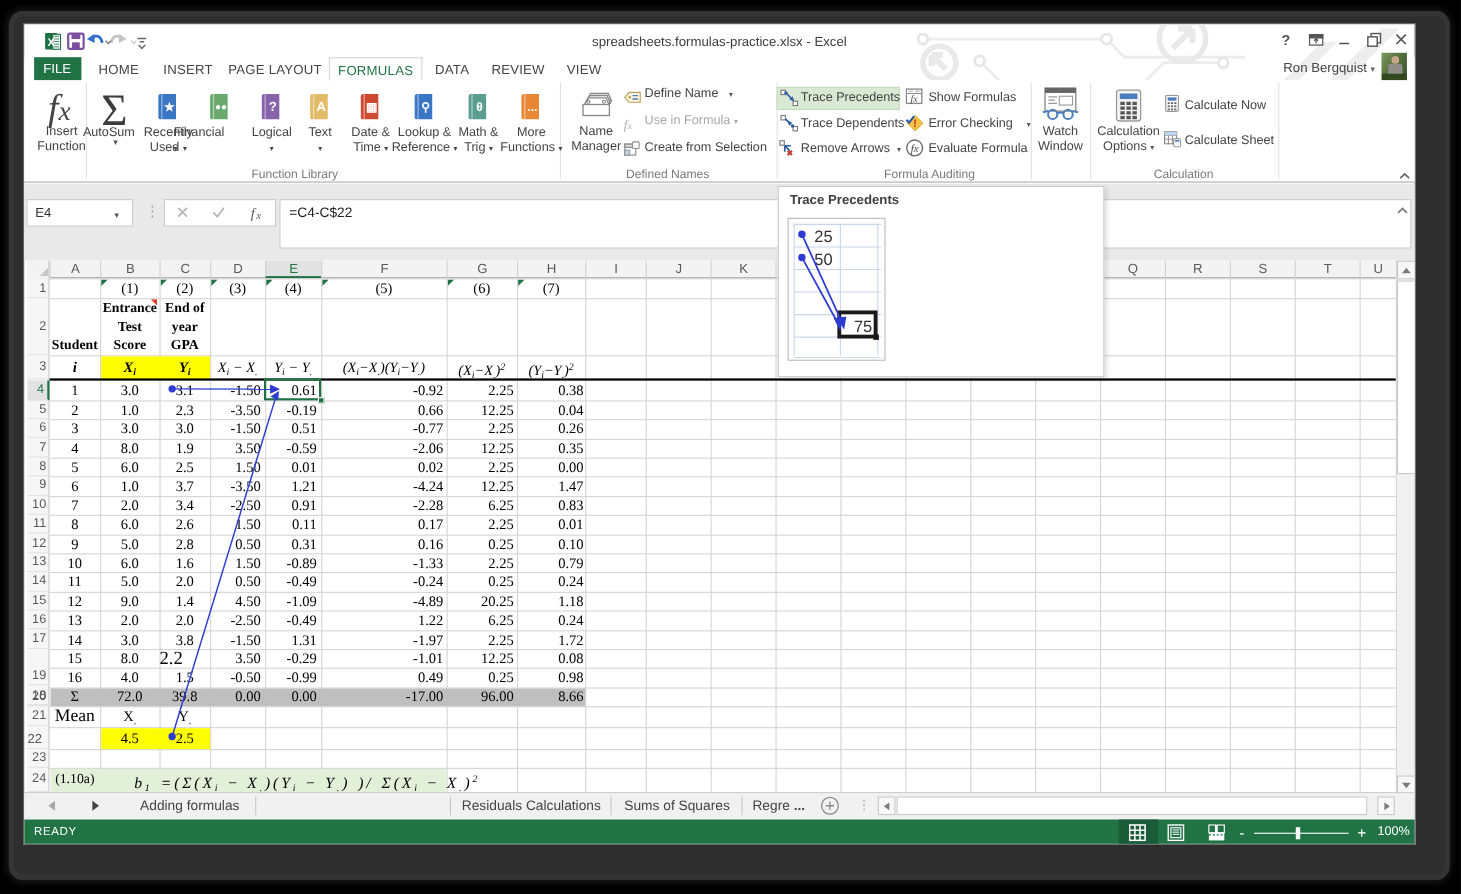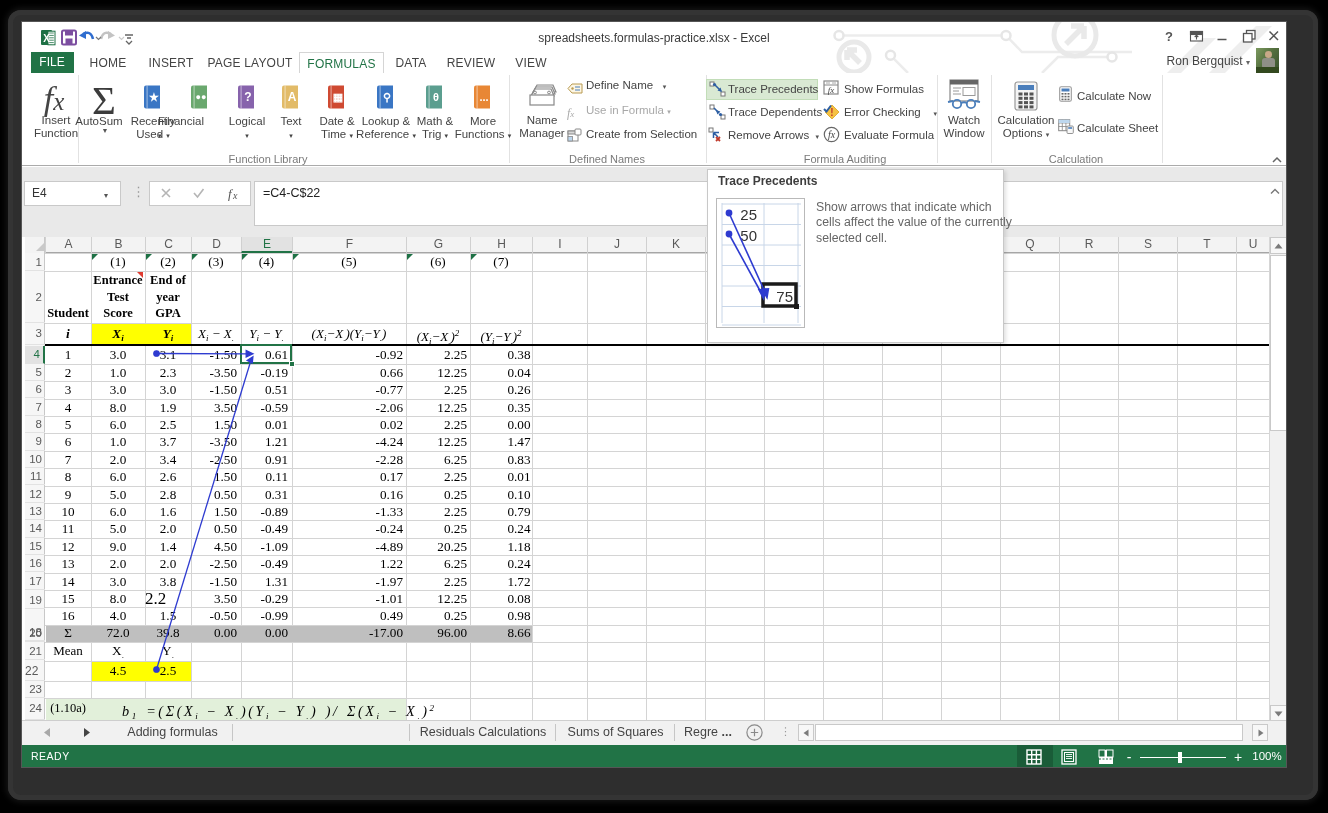--- a/index.html
+++ b/index.html
@@ -352,21 +352,21 @@
 <div class="abs" style="left:3px;top:411.2999999999999px;width:20px;height:17.399999999999977px;background:transparent;color:#5a5a5a;font-size:11.5px;text-align:right;padding-right:3px;line-height:17.399999999999977px;border-bottom:1px solid #e2e2e2;">9</div>
 <div class="abs" style="left:3px;top:428.6999999999999px;width:20px;height:17.399999999999977px;background:transparent;color:#5a5a5a;font-size:11.5px;text-align:right;padding-right:3px;line-height:17.399999999999977px;border-bottom:1px solid #e2e2e2;">10</div>
 <div class="abs" style="left:3px;top:446.09999999999985px;width:20px;height:17.399999999999977px;background:transparent;color:#5a5a5a;font-size:11.5px;text-align:right;padding-right:3px;line-height:17.399999999999977px;border-bottom:1px solid #e2e2e2;">11</div>
 <div class="abs" style="left:3px;top:463.49999999999983px;width:20px;height:17.399999999999977px;background:transparent;color:#5a5a5a;font-size:11.5px;text-align:right;padding-right:3px;line-height:17.399999999999977px;border-bottom:1px solid #e2e2e2;">12</div>
 <div class="abs" style="left:3px;top:480.8999999999998px;width:20px;height:17.400000000000034px;background:transparent;color:#5a5a5a;font-size:11.5px;text-align:right;padding-right:3px;line-height:17.400000000000034px;border-bottom:1px solid #e2e2e2;">13</div>
 <div class="abs" style="left:3px;top:498.29999999999984px;width:20px;height:17.399999999999977px;background:transparent;color:#5a5a5a;font-size:11.5px;text-align:right;padding-right:3px;line-height:17.399999999999977px;border-bottom:1px solid #e2e2e2;">14</div>
 <div class="abs" style="left:3px;top:515.6999999999998px;width:20px;height:17.399999999999977px;background:transparent;color:#5a5a5a;font-size:11.5px;text-align:right;padding-right:3px;line-height:17.399999999999977px;border-bottom:1px solid #e2e2e2;">15</div>
 <div class="abs" style="left:3px;top:533.0999999999998px;width:20px;height:17.399999999999977px;background:transparent;color:#5a5a5a;font-size:11.5px;text-align:right;padding-right:3px;line-height:17.399999999999977px;border-bottom:1px solid #e2e2e2;">16</div>
 <div class="abs" style="left:3px;top:550.4999999999998px;width:20px;height:17.399999999999977px;background:transparent;color:#5a5a5a;font-size:11.5px;text-align:right;padding-right:3px;line-height:17.399999999999977px;border-bottom:1px solid #e2e2e2;">17</div>
 <div class="abs" style="left:3px;top:567.8999999999997px;width:20px;height:17.399999999999977px;background:transparent;color:#5a5a5a;font-size:11.5px;text-align:right;padding-right:3px;line-height:17.399999999999977px;border-bottom:1px solid #e2e2e2;margin-top:34px;">18</div>
-<div class="abs" style="left:3px;top:570px;width:20px;height:17.399999999999977px;background:transparent;color:#5a5a5a;font-size:11.5px;text-align:right;padding-right:3px;line-height:17.399999999999977px;border-bottom:1px solid #e2e2e2;">19</div>
+<div class="abs" style="left:3px;top:584px;width:20px;height:17.399999999999977px;background:transparent;color:#5a5a5a;font-size:11.5px;text-align:right;padding-right:3px;line-height:17.399999999999977px;border-bottom:1px solid #e2e2e2;">19</div>
 <div class="abs" style="left:3px;top:602.6999999999997px;width:20px;height:16.899999999999977px;background:transparent;color:#5a5a5a;font-size:11.5px;text-align:right;padding-right:3px;line-height:16.899999999999977px;border-bottom:1px solid #e2e2e2;">20</div>
 <div class="abs" style="left:3px;top:619.5999999999997px;width:20px;height:18.899999999999977px;background:transparent;color:#5a5a5a;font-size:11.5px;text-align:right;padding-right:3px;line-height:18.899999999999977px;border-bottom:1px solid #e2e2e2;">21</div>
 <div class="abs" style="left:3px;top:638.4999999999997px;width:20px;height:20.5px;background:transparent;color:#5a5a5a;font-size:12px;text-align:right;padding-right:7px;line-height:20.5px;border-bottom:1px solid #e2e2e2;">22</div>
 <div class="abs" style="left:3px;top:658.9999999999997px;width:20px;height:17.0px;background:transparent;color:#5a5a5a;font-size:11.5px;text-align:right;padding-right:3px;line-height:17.0px;border-bottom:1px solid #e2e2e2;">23</div>
 <div class="abs" style="left:3px;top:675.9999999999997px;width:20px;height:21.50000000000034px;background:transparent;color:#5a5a5a;font-size:11.5px;text-align:right;padding-right:3px;line-height:21.50000000000034px;border-bottom:1px solid #e2e2e2;">24</div>
 <div class="abs" style="left:69px;top:231px;width:1px;height:467px;background:#d4d4d4;"></div>
 <div class="abs" style="left:123px;top:231px;width:1px;height:467px;background:#d4d4d4;"></div>
 <div class="abs" style="left:169px;top:231px;width:1px;height:467px;background:#d4d4d4;"></div>
 <div class="abs" style="left:219px;top:231px;width:1px;height:467px;background:#d4d4d4;"></div>
 <div class="abs" style="left:270px;top:231px;width:1px;height:467px;background:#d4d4d4;"></div>
@@ -587,21 +587,21 @@
 <div class="abs num" style="left:384px;top:585.2999999999997px;width:64px;height:17.399999999999977px;line-height:17.399999999999977px;text-align:right;padding-right:3px;font-size:13.2px;">0.25</div>
 <div class="abs num" style="left:448px;top:585.2999999999997px;width:62px;height:17.399999999999977px;line-height:17.399999999999977px;text-align:right;padding-right:1.5px;font-size:13.2px;">0.98</div>
 <div class="abs cen" style="left:23px;top:602.6999999999997px;width:46px;height:16.899999999999977px;line-height:16.899999999999977px;text-align:center;font-size:13.2px;">Σ</div>
 <div class="abs cen" style="left:69px;top:602.6999999999997px;width:54px;height:16.899999999999977px;line-height:16.899999999999977px;text-align:center;font-size:13.2px;">72.0</div>
 <div class="abs cen" style="left:123px;top:602.6999999999997px;width:46px;height:16.899999999999977px;line-height:16.899999999999977px;text-align:center;font-size:13.2px;">39.8</div>
 <div class="abs num" style="left:169px;top:602.6999999999997px;width:50px;height:16.899999999999977px;line-height:16.899999999999977px;text-align:right;padding-right:4px;font-size:13.2px;">0.00</div>
 <div class="abs num" style="left:219px;top:602.6999999999997px;width:51px;height:16.899999999999977px;line-height:16.899999999999977px;text-align:right;padding-right:4px;font-size:13.2px;">0.00</div>
 <div class="abs num" style="left:270px;top:602.6999999999997px;width:114px;height:16.899999999999977px;line-height:16.899999999999977px;text-align:right;padding-right:3px;font-size:13.2px;">-17.00</div>
 <div class="abs num" style="left:384px;top:602.6999999999997px;width:64px;height:16.899999999999977px;line-height:16.899999999999977px;text-align:right;padding-right:3px;font-size:13.2px;">96.00</div>
 <div class="abs num" style="left:448px;top:602.6999999999997px;width:62px;height:16.899999999999977px;line-height:16.899999999999977px;text-align:right;padding-right:1.5px;font-size:13.2px;">8.66</div>
-<div class="abs cen" style="left:23px;top:619.5999999999997px;width:46px;height:18.899999999999977px;line-height:18.899999999999977px;text-align:center;font-size:13px;">Mean</div>
+<div class="abs cen" style="left:23px;top:619.5999999999997px;width:46px;height:18.899999999999977px;line-height:18.899999999999977px;text-align:center;font-size:16px;">Mean</div>
 <div class="abs cen" style="left:69px;top:619.5999999999997px;width:54px;height:18.899999999999977px;line-height:18.899999999999977px;text-align:center;font-size:13.2px;">X<span style="font-size:9px;vertical-align:-3px;">.</span></div>
 <div class="abs cen" style="left:123px;top:619.5999999999997px;width:46px;height:18.899999999999977px;line-height:18.899999999999977px;text-align:center;font-size:13.2px;">Y<span style="font-size:9px;vertical-align:-3px;">.</span></div>
 <div class="abs cen" style="left:69px;top:638.4999999999997px;width:54px;height:20.5px;line-height:20.5px;text-align:center;font-size:13.2px;">4.5</div>
 <div class="abs cen" style="left:123px;top:638.4999999999997px;width:46px;height:20.5px;line-height:20.5px;text-align:center;font-size:13.2px;">2.5</div>
 <div class="abs cen" style="left:23px;top:675.9999999999997px;width:46px;height:21.50000000000034px;line-height:21.50000000000034px;text-align:center;font-size:12.5px;">(1.10a)</div>
 <div class="abs" style="left:100px;top:676px;width:440px;height:21.5px;line-height:21.5px;letter-spacing:2.6px;font-family:'Liberation Serif',serif;font-style:italic;font-size:14.2px;color:#000;">b<span style="font-size:9px;vertical-align:-3px;">1</span> =(Σ(X<span style="font-size:9px;vertical-align:-3px;">i</span> − X<span style="font-size:9px;vertical-align:-3px;">.</span>)(Y<span style="font-size:9px;vertical-align:-3px;">i</span> − Y<span style="font-size:9px;vertical-align:-3px;">.</span>) )/ Σ(X<span style="font-size:9px;vertical-align:-3px;">i</span> − X<span style="font-size:9px;vertical-align:-3px;">.</span>)<span style="font-size:9px;vertical-align:5px;">2</span></div>
 <div class="abs" style="left:218px;top:322.3px;width:52px;height:19.399999999999977px;border:2px solid #217346;"></div>
 <div class="abs" style="left:267px;top:338.7px;width:6px;height:6px;background:#217346;border:1px solid #fff;"></div>
 <svg class="abs" style="left:0;top:0;width:1266px;height:747px;" viewBox="0 0 1266 747">
 <g stroke="#2e3bd0" stroke-width="1.3" fill="#2e3bd0">
@@ -628,21 +628,20 @@
 <text x="76" y="103" font-size="15" fill="#333" text-anchor="end" font-family="Liberation Sans">75</text>
 <g stroke="#2e3bd0" stroke-width="1.6" fill="#2e3bd0">
 <circle cx="12" cy="14" r="2.6"></circle>
 <line x1="12" y1="14" x2="47.5" y2="92"></line>
 <path d="M50 98.5 L45.2 90.2 L51.4 89.9 Z"></path>
 <circle cx="12" cy="35" r="2.6"></circle>
 <line x1="12" y1="35" x2="44" y2="93.5"></line>
 <path d="M46.5 99.5 L42 90.8 L48.5 90.4 Z"></path>
 </g>
 </svg>
-<div class="abs" style="left:794px;top:178px;width:208px;font-size:12.3px;color:#666;line-height:15.4px;">Show arrows that indicate which<br>cells affect the value of the currently<br>selected cell.</div>
 <div class="abs" style="left:1247px;top:215px;width:19px;height:483px;background:#f1f1f1;border-left:1px solid #d6d6d6;"></div>
 <div class="abs" style="left:1248px;top:215px;width:17px;height:17px;background:#f7f7f7;border:1px solid #c9c9c9;"></div>
 <svg class="abs" style="left:1252px;top:221px;width:9px;height:6px;" viewBox="0 0 9 6">
       <path d="M0.5 5.5 L4.5 0.5 L8.5 5.5 Z" fill="#7b7b7b"></path>
     </svg>
 <div class="abs" style="left:1248px;top:233px;width:17px;height:176px;background:#fff;border:1px solid #c9c9c9;"></div>
 <div class="abs" style="left:1248px;top:683px;width:17px;height:17px;background:#f7f7f7;border:1px solid #c9c9c9;"></div>
 <svg class="abs" style="left:1252px;top:689px;width:9px;height:6px;" viewBox="0 0 9 6">
       <path d="M0.5 0.5 L8.5 0.5 L4.5 5.5 Z" fill="#7b7b7b"></path>
     </svg>

